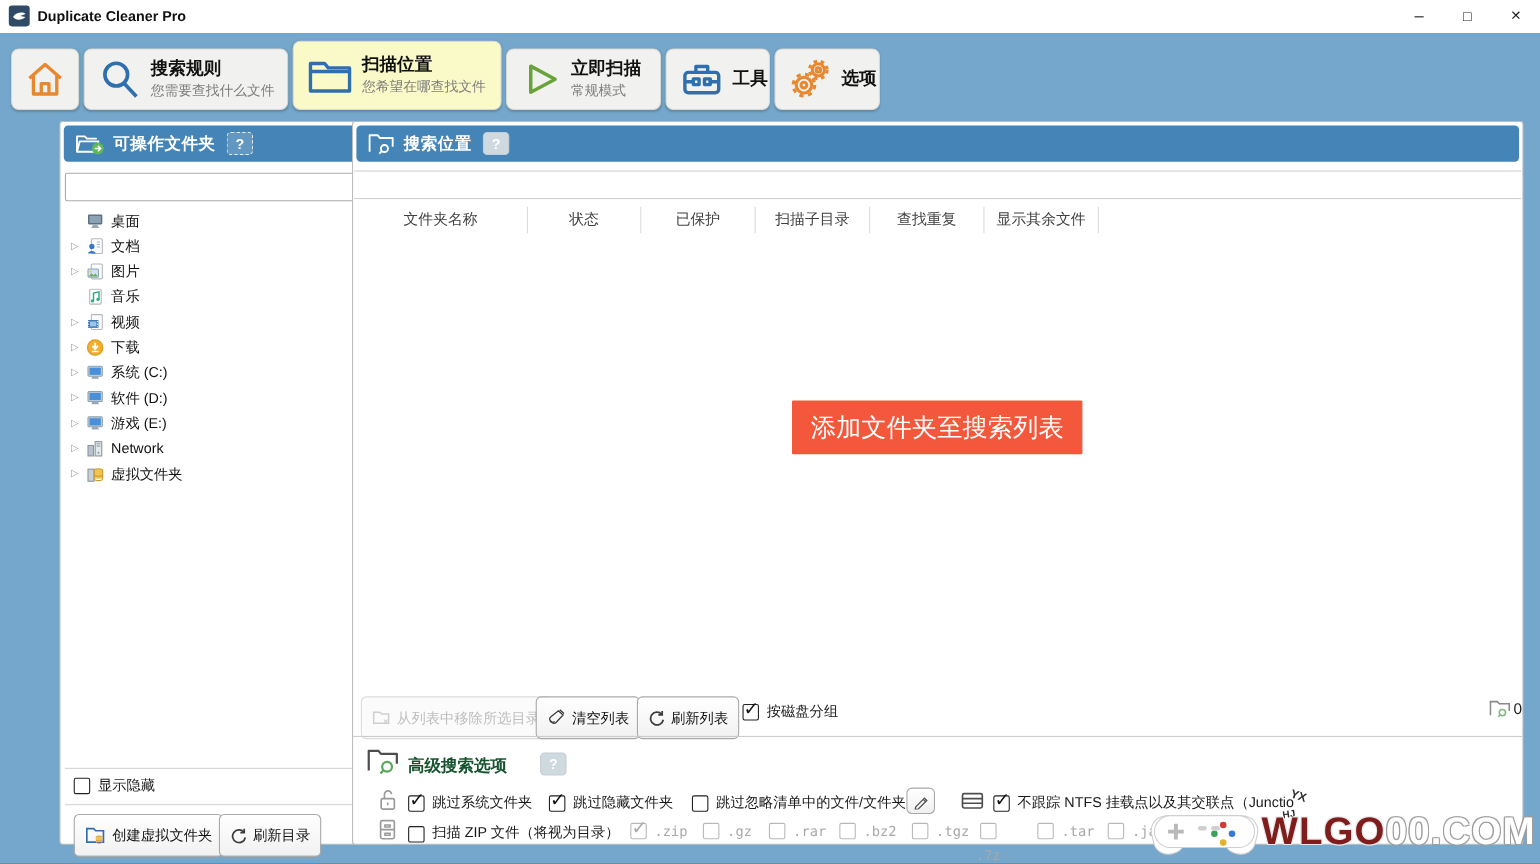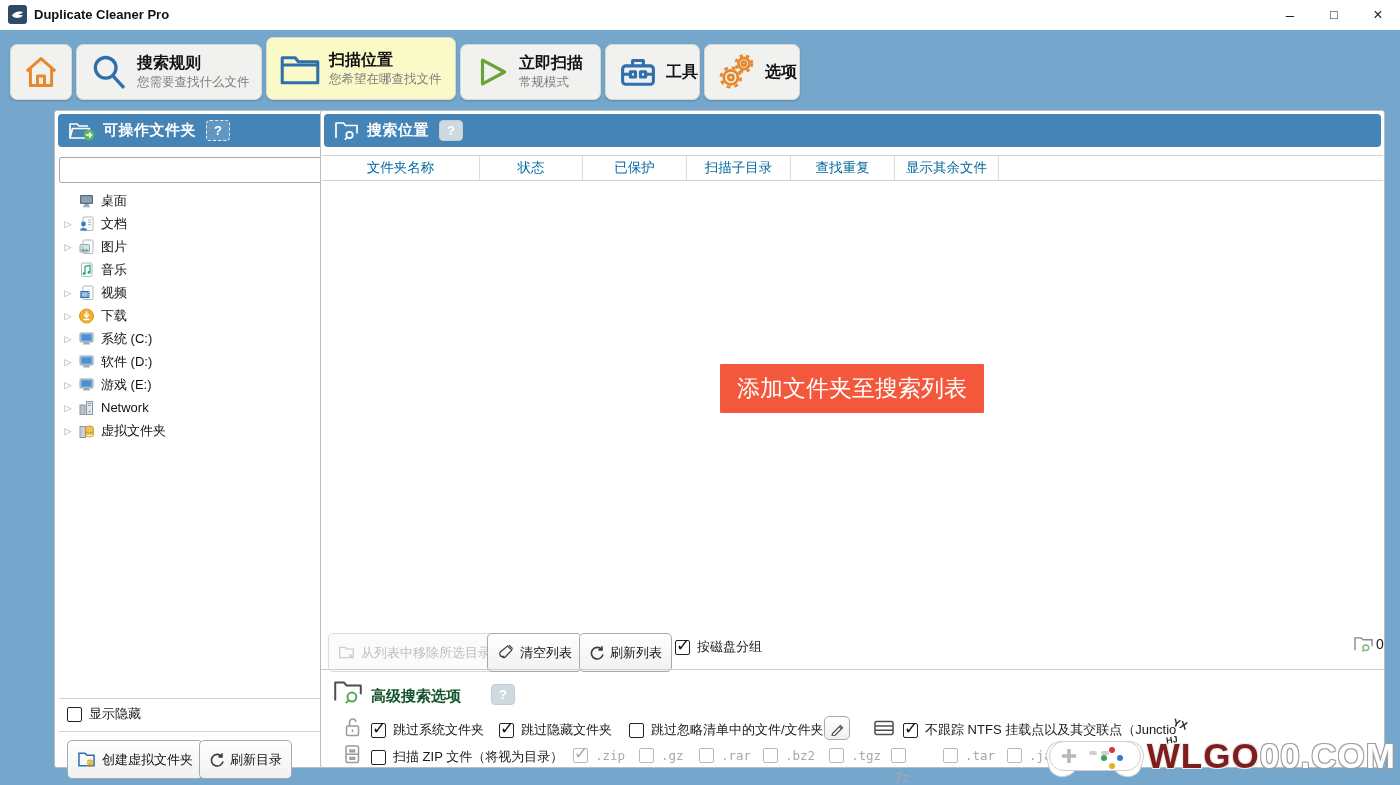--- a/index.html
+++ b/index.html
@@ -46,21 +46,21 @@
        display:flex;align-items:center;padding:0 9px;font-size:13px;color:#111;gap:6px;white-space:nowrap;}
   .btn.disabled{border-color:#dcdcdc;color:#bdbdbd;background:#fbfbfb;}
   
   .cb{position:relative;display:inline-block;width:15px;height:15px;border:1.6px solid #222;border-radius:2px;background:#fff;flex:0 0 15px;}
   .cb.checked::after{content:"✓";position:absolute;left:0px;top:-6px;font-size:17px;font-weight:700;color:#111;}
   .cb.gray{border-color:#b9b9b9;}
   .cb.gray.checked::after{color:#a9a9a9;}
   .cbrow{position:absolute;display:flex;align-items:center;gap:7px;font-size:13px;}
   
   .colhdr{position:absolute;left:1px;right:1px;top:44px;height:26px;display:flex;border-top:1px solid #d2d2d2;border-bottom:1px solid #d2d2d2;}
-  .colhdr .col{height:100%;display:flex;align-items:center;justify-content:center;font-size:13.5px;color:#0369a1;border-right:1px solid #dcdcdc;}
+  .colhdr .col{height:100%;display:flex;align-items:center;justify-content:center;font-size:13.5px;color:#404040;border-right:1px solid #dcdcdc;margin-top:32px;}
   .colhdr .col:nth-child(1){width:158px;} .colhdr .col:nth-child(2){width:103px;}
   .colhdr .col:nth-child(3){width:104px;} .colhdr .col:nth-child(4){width:104px;}
   .colhdr .col:nth-child(5){width:104px;} .colhdr .col:nth-child(6){width:104px;}
   .colhdr .fill{flex:1;}
   .redhint{position:absolute;left:531px;top:253px;transform:translateX(-50%);background:#f4583c;color:#fff;
            font-size:23px;padding:9px 17px;white-space:nowrap;border-radius:1px;}
   .advtitle{font-size:15px;font-weight:700;color:#14532d;}
   .monolbl{font-family:"DejaVu Sans Mono","Liberation Mono",monospace;font-size:12.5px;color:#a8a8a8;}
   .rowicon{position:absolute;display:flex;}
   .toolchip{position:absolute;width:26px;height:24px;background:linear-gradient(#fff,#f0f0f0);border:1px solid #a9a9a9;border-radius:5px;
@@ -470,21 +470,21 @@
       <span>不跟踪 NTFS 挂载点以及其交联点（Junctio</span>
     </div>
 
     <div class="rowicon" style="left:22px;top:633px;">
       <svg width="18" height="21" viewBox="0 0 18 21" fill="none" stroke="#9a9a9a" stroke-width="1.5">
         <rect x="3" y="2" width="12.5" height="16.5" rx="1.5"></rect>
           <path d="M3 10.2 h12.5"></path>
           <path d="M7 6 h4.5 v1.8 h-4.5 z M7 13.5 h4.5 v1.8 h-4.5 z"></path>
       </svg>
     </div>
-    <div class="cbrow" style="left:50px;top:637px;">
+    <div class="cbrow" style="left:50px;top:637px;align-items:flex-end;">
       <span class="cb"></span>
       <span>扫描 ZIP 文件（将视为目录）</span>
     </div>
     <div class="cbrow" style="left:252px;top:637px;">
       <span class="cb gray checked"></span>
       <span class="monolbl">.zip</span>
     </div>
     <div class="cbrow" style="left:318px;top:637px;">
       <span class="cb gray"></span>
       <span class="monolbl">.gz</span>

